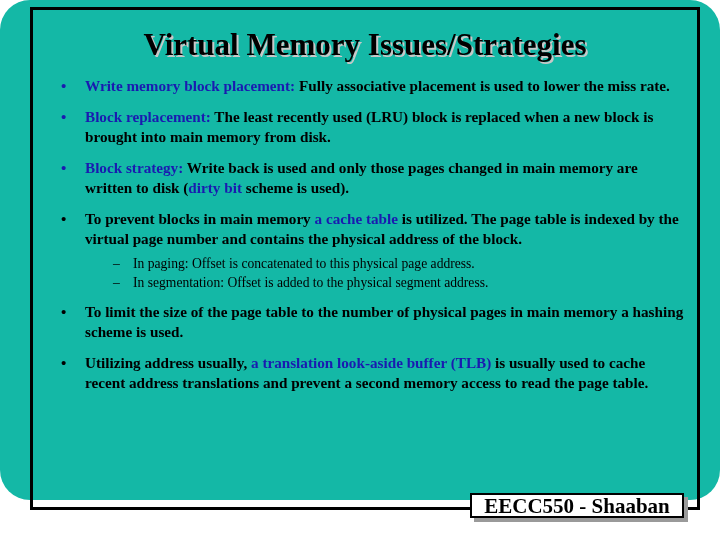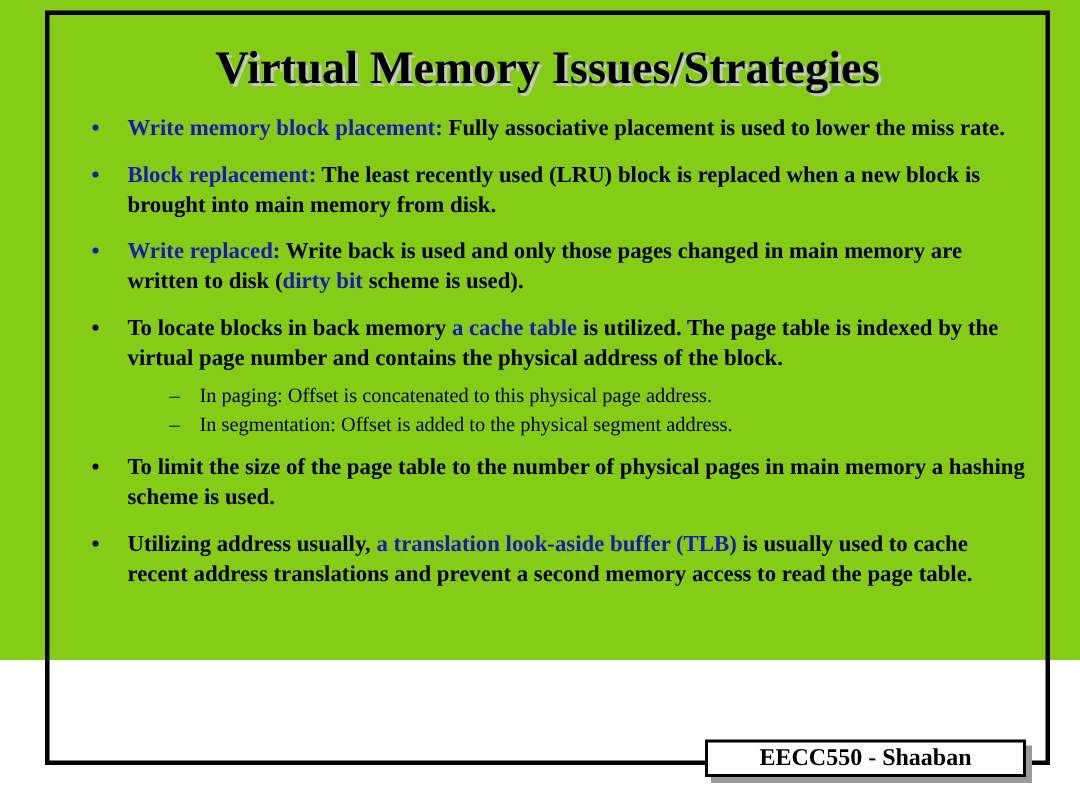--- a/index.html
+++ b/index.html
@@ -10,22 +10,23 @@
   body {
     width: 720px;
     height: 540px;
     overflow: hidden;
     font-family: "Liberation Serif", "DejaVu Serif", serif;
   }
 
   .slide {
     position: relative;
     width: 720px;
-    height: 440px;
-    background: #84cc16;
+    height: 500px;
+    background: #14b8a6;
+    border-radius: 30px;
   }
 
   
   .frame {
     position: absolute;
     left: 30px;
     top: 7px;
     width: 670px;
     height: 503px;
     border: 3px solid #000000;
@@ -128,21 +129,21 @@
     background: #ffffff;
     box-sizing: border-box;
     box-shadow: 4px 4px 0 #9a9a9a;
     display: flex;
     align-items: center;
     justify-content: center;
   }
   .footer-title {
     font-family: "Liberation Serif", "DejaVu Serif", serif;
     font-weight: bold;
-    font-size: 16px;
+    font-size: 21px;
     line-height: 20px;
     color: #000000;
     white-space: nowrap;
   }
   .footer-sub {
     margin-top: 21px;
     padding-left: 16px;
     font-family: "Liberation Serif", "DejaVu Serif", serif;
     font-weight: bold;
     font-size: 9.2px;
@@ -169,26 +170,26 @@
         <span class="kw">Write memory block placement:</span><span>  Fully associative placement is used to lower the miss rate.</span>
       </li>
 
       <li class="bullet">
         <span class="marker blue">•</span>
         <span class="kw">Block replacement:</span><span>   The least recently used (LRU) block is replaced when a new block is brought into main memory  from disk.</span>
       </li>
 
       <li class="bullet">
         <span class="marker blue">•</span>
-        <span class="kw">Write replaced:</span><span>   Write back is used and only those pages changed in main memory are written to disk (</span><span class="kw">dirty bit</span><span> scheme is used).</span>
+        <span class="kw">Block strategy:</span><span>   Write back is used and only those pages changed in main memory are written to disk (</span><span class="kw">dirty bit</span><span> scheme is used).</span>
       </li>
 
       <li class="bullet">
         <span class="marker black">•</span>
-        <span>To locate blocks in back memory </span><span class="kw">a cache table</span><span> is utilized.  The page table is indexed by the virtual page number and contains the physical address of the block.</span>
+        <span>To prevent blocks in main memory </span><span class="kw">a cache table</span><span> is utilized.  The page table is indexed by the virtual page number and contains the physical address of the block.</span>
         <ul class="sub">
           <li class="subbullet">
             <span class="submarker">–</span>
             <span>In paging: Offset is concatenated to this physical page address.</span>
           </li>
           <li class="subbullet">
             <span class="submarker">–</span>
             <span>In segmentation: Offset is added to the physical segment address.</span>
           </li>
         </ul>

